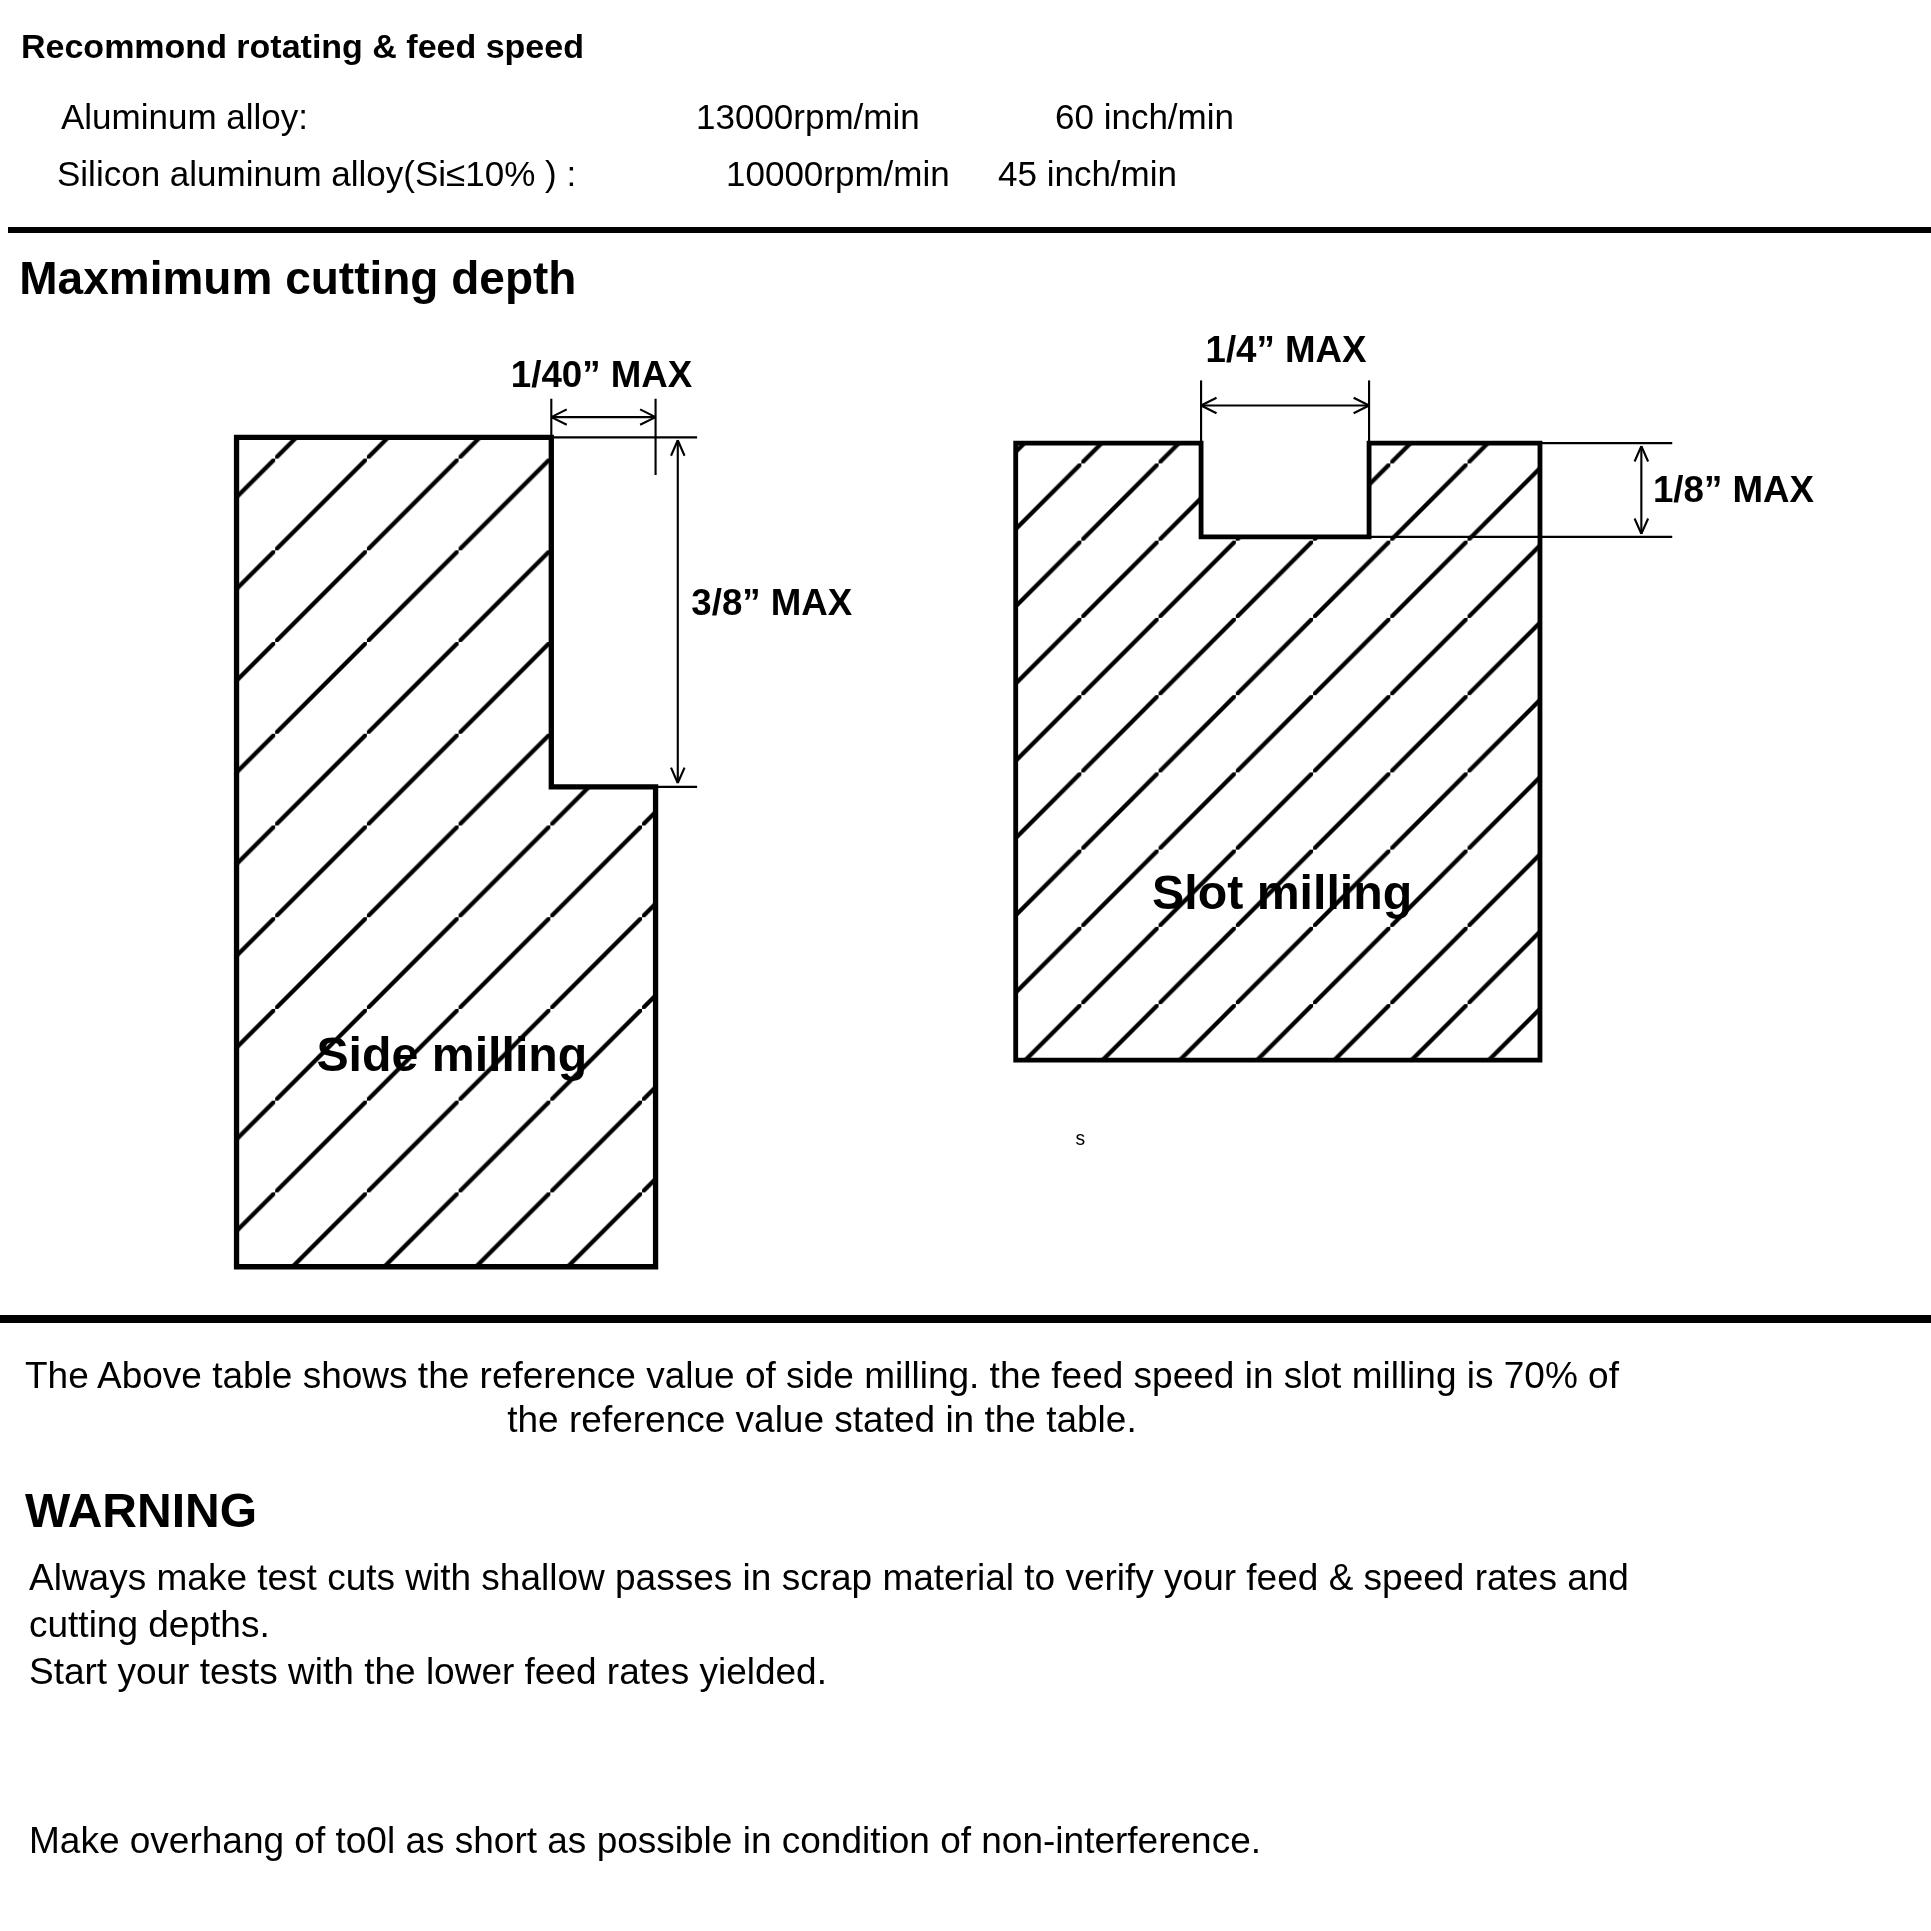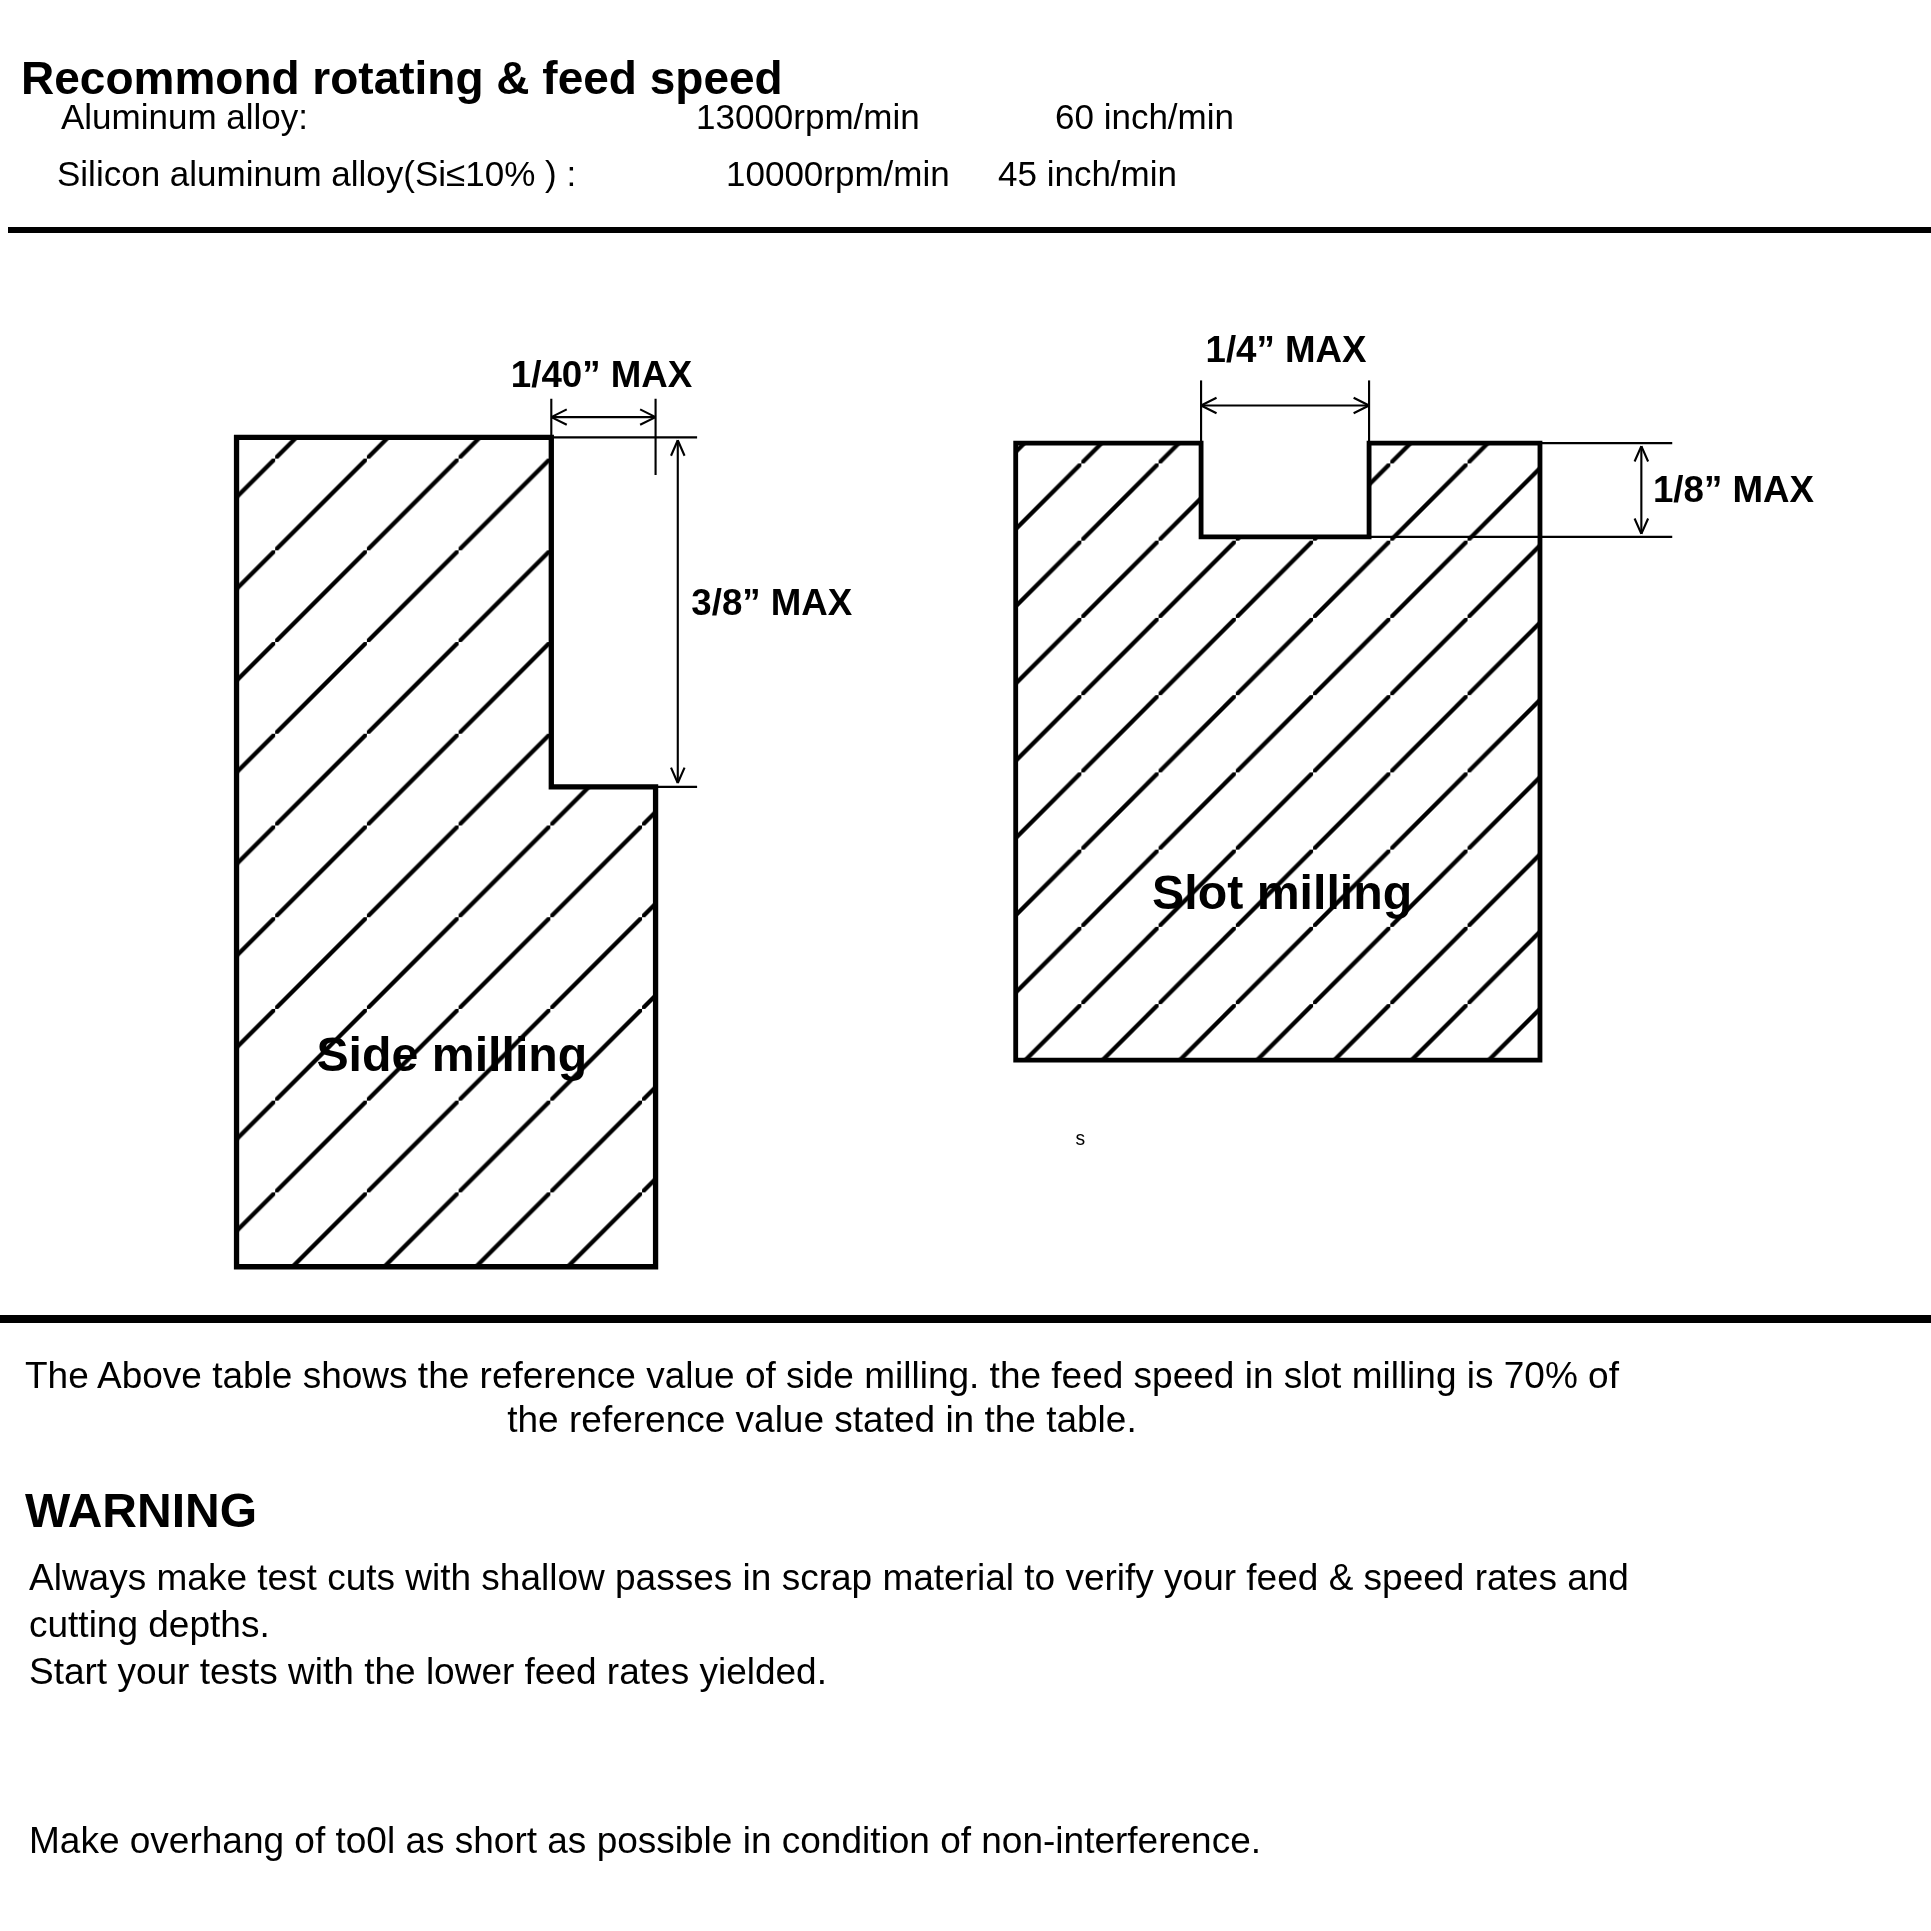--- a/index.html
+++ b/index.html
@@ -5,21 +5,21 @@
   html,body{margin:0;padding:0;background:#ffffff;}
   #page{
     position:relative;
     width:1931px;height:1931px;
     background:#ffffff;
     color:#000;
     font-family:"Liberation Sans", sans-serif;
     overflow:hidden;
   }
   .abs{position:absolute;white-space:nowrap;}
-  .h1{font-size:46px;font-weight:bold;letter-spacing:0px;margin-top:24px;}
+  .h1{font-size:34px;font-weight:bold;letter-spacing:0px;}
   .h2{font-size:46px;font-weight:bold;}
   .spec{font-size:35px;font-weight:normal;}
   .body-text{font-size:37px;font-weight:normal;line-height:44px;}
   .warn-text{font-size:37px;font-weight:normal;line-height:47px;}
   .warning-h{font-size:48px;font-weight:bold;}
   .divider{position:absolute;background:#000;}
   svg text{font-family:"Liberation Sans", sans-serif;fill:#000;}
   .dim-label{font-size:38px;font-weight:bold;}
   .block-label{font-size:50px;font-weight:bold;}
   .stray{font-size:20px;font-weight:normal;}
@@ -38,20 +38,21 @@
   </div>
 
   <div>
     <span class="abs spec" style="left:57px;top:154px;">Silicon aluminum alloy(Si≤10% ) :</span>
     <span class="abs spec" style="left:710px;top:154px;margin-left:16px;">10000rpm/min</span>
     <span class="abs spec" style="left:998px;top:154px;">45 inch/min</span>
   </div>
 
   <div class="divider" style="left:7.7px;top:227px;width:1923px;height:5.8px;"></div>
 
+  <div class="abs h2" style="left:19.3px;top:251px;">Maxmimum cutting depth</div>
 
   <svg class="abs" style="left:0;top:0;" width="1931" height="1931" viewBox="0 0 2000 2000">
     <defs>
       <pattern id="hatchL" width="95" height="95" patternUnits="userSpaceOnUse">
         <path d="M-24,119 L119,-24" stroke="#000" stroke-width="4.5" fill="none"></path>
       </pattern>
       <pattern id="hatchR" width="80" height="80" patternUnits="userSpaceOnUse">
         <path d="M-20,100 L100,-20" stroke="#000" stroke-width="4.5" fill="none"></path>
       </pattern>
     </defs>

